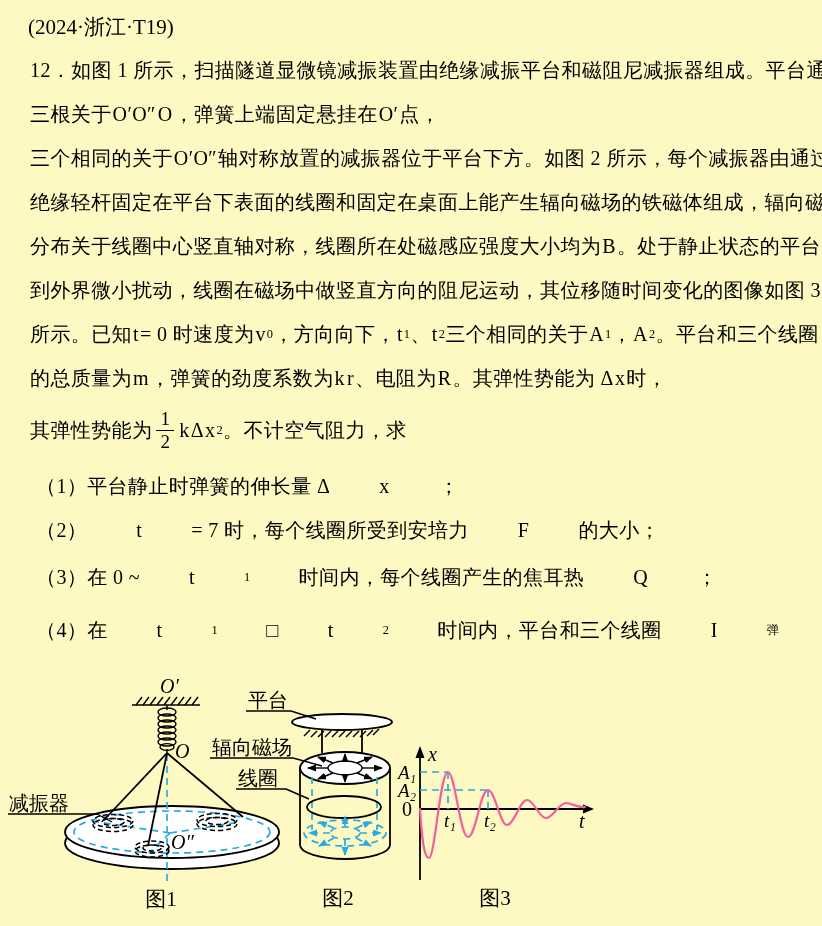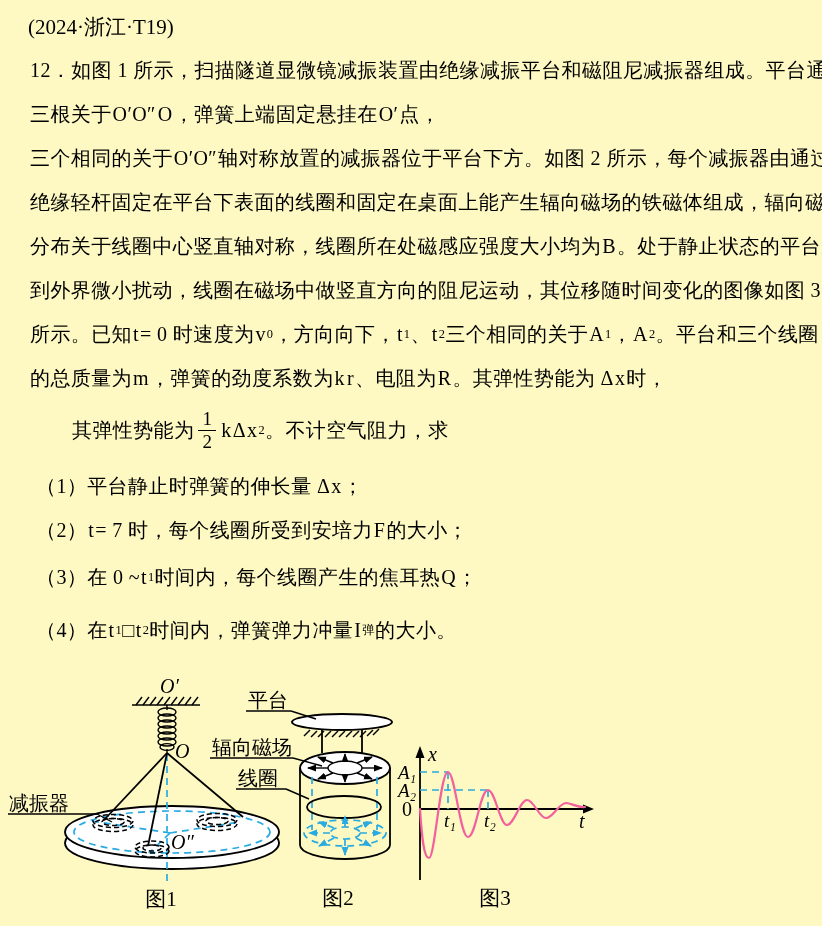--- a/index.html
+++ b/index.html
@@ -1,23 +1,23 @@
 <!DOCTYPE html>
 <html style="--c-blue: #29ABE2; --c-pink: #F2609E;"><head>
 <meta charset="utf-8">
 <style>
   html,body{margin:0;padding:0;background:#fff;}
   .doc{position:relative;width:822px;height:926px;background:#fef9c3;overflow:hidden;
        font-family:"Liberation Serif","DejaVu Serif",serif;color:#000;}
   .header{position:absolute;left:28px;top:13px;font-size:21px;white-space:nowrap;}
   .textblock{position:absolute;left:30px;top:48px;width:772px;}
   .line{height:44px;display:flex;align-items:center;font-size:20px;letter-spacing:0.4px;white-space:nowrap;}
-  .line-tall{height:60px;margin-left:42px;}
+  .line-tall{height:60px;}
   .questions{position:absolute;left:36px;top:464px;width:760px;}
-  .q{height:44px;}
+  .q{height:44px;gap:48px;}
   .q3{margin-top:3px;}
   .q4{margin-top:9px;}
   .it{font-family:"Liberation Serif","DejaVu Serif",serif;padding:0 1px;}
   sub{font-size:0.62em;}
   sup{font-size:0.62em;}
   .frac{display:inline-flex;flex-direction:column;align-items:center;line-height:1.05;
         font-size:0.95em;margin:0 4px;vertical-align:middle;}
   .frac .num{border-bottom:1.6px solid #000;padding:0 4px 1px 4px;}
   .frac .den{padding-top:1px;}
   .figs{position:absolute;left:0;top:0;width:822px;height:926px;pointer-events:none;}
@@ -137,21 +137,21 @@
         <span class="it">Q</span>
         <span>；</span>
       </div>
     <div class="line q q4">
         <span>（4）在 </span>
         <span class="it">t</span>
         <sub>1</sub>
         <span>□</span>
         <span class="it">t</span>
         <sub>2</sub>
-        <span> 时间内，弹簧弹力冲量 </span>
+        <span> 时间内，平台和三个线圈 </span>
         <span class="it">I</span>
         <sub>弹</sub>
         <span> 的大小。</span>
       </div>
   </div>
 
   <div class="figs">
 
     <svg style="left:0;top:664px;" width="300" height="262" viewBox="0 664 300 262">
 

